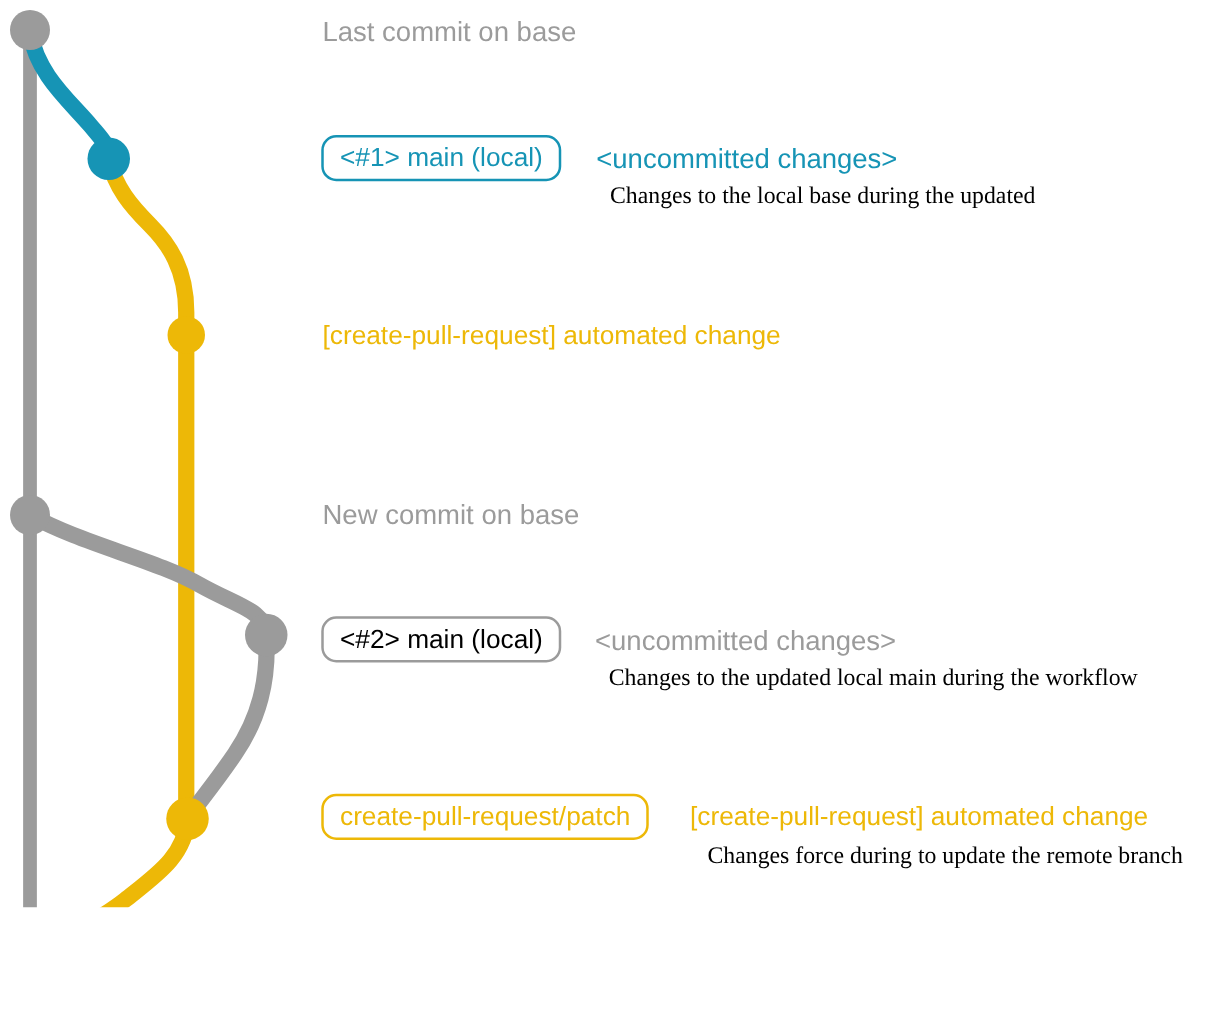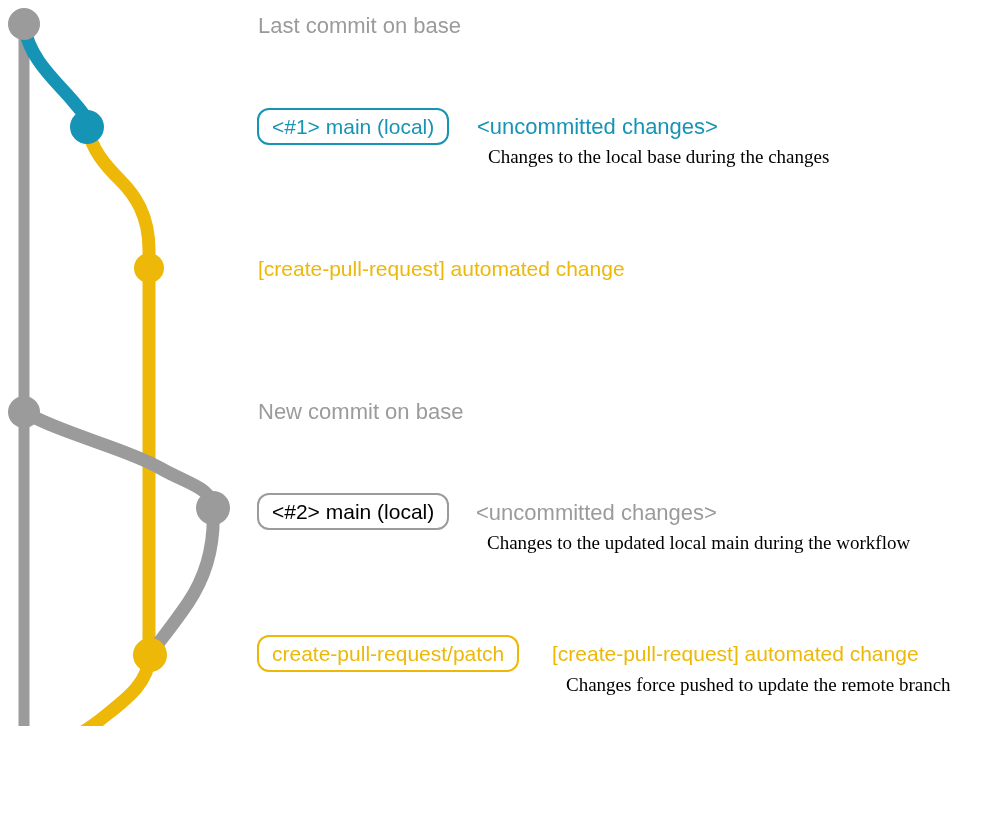--- a/index.html
+++ b/index.html
@@ -90,35 +90,35 @@
     <circle cx="150" cy="655" r="17" fill="#edb807"></circle>
     <circle cx="25" cy="799" r="17" fill="#9b9b9b"></circle>
   </svg>
 
   <div class="abs heading" style="left:258px; top:13px;">Last commit on base</div>
 
   <div class="abs" style="left:257px; top:108px;">
     <span class="pill blue">&lt;#1&gt; main (local)</span>
   </div>
   <div class="abs status-blue" style="left:477px; top:114px;">&lt;uncommitted changes&gt;</div>
-  <div class="abs desc" style="left:488px; top:146px;">Changes to the local base during the changes</div>
+  <div class="abs desc" style="left:488px; top:146px;">Changes to the local base during the updated</div>
 
   <div class="abs commit-title-yellow" style="left:258px; top:257px;">[create-pull-request] automated change</div>
 
   <div class="abs heading" style="left:258px; top:399px;">New commit on base</div>
 
   <div class="abs" style="left:257px; top:493px;">
     <span class="pill gray">&lt;#2&gt; main (local)</span>
   </div>
   <div class="abs status-gray" style="left:476px; top:500px;">&lt;uncommitted changes&gt;</div>
   <div class="abs desc" style="left:487px; top:532px;">Changes to the updated local main during the workflow</div>
 
   <div class="abs" style="left:257px; top:635px;">
     <span class="pill yellow">create-pull-request/patch</span>
   </div>
   <div class="abs commit-title-yellow" style="left:552px; top:642px;">[create-pull-request] automated change</div>
-  <div class="abs desc" style="left:566px; top:674px;">Changes force pushed to update the remote branch</div>
+  <div class="abs desc" style="left:566px; top:674px;">Changes force during to update the remote branch</div>
 
   <div class="abs" style="left:257px; top:777px;">
     <span class="pill gray">main</span>
   </div>
 
 </div>
 
 </body></html>

